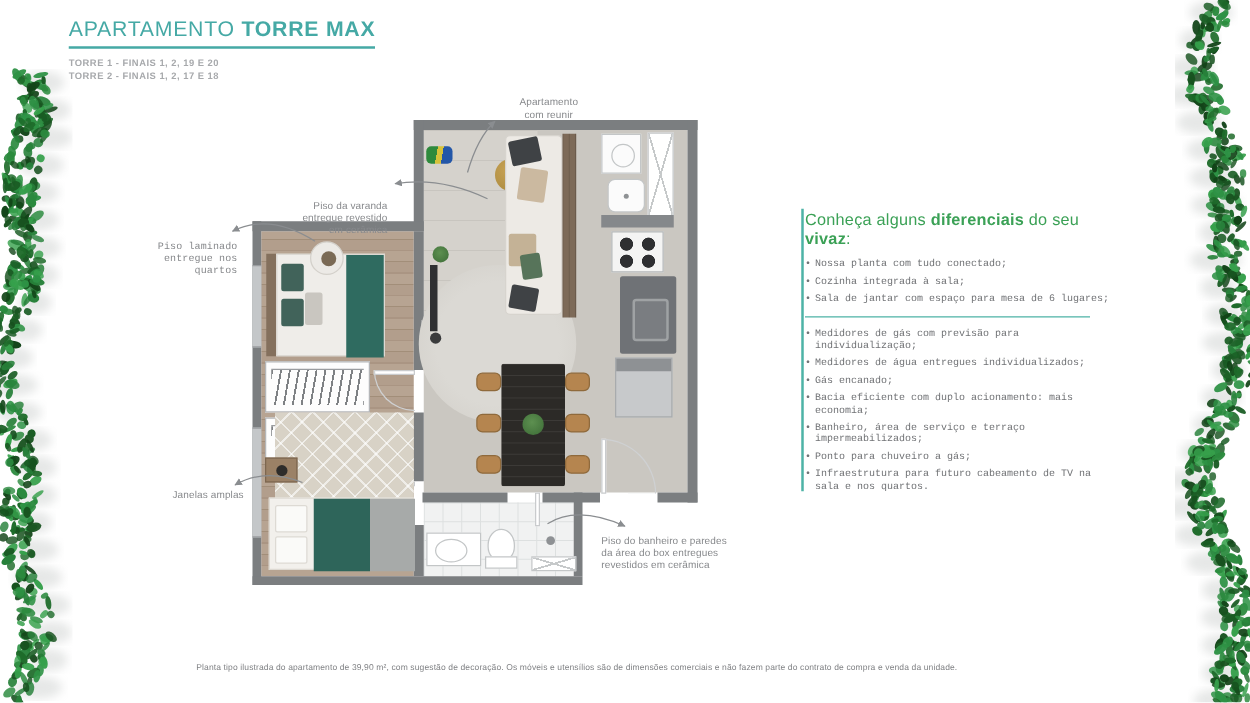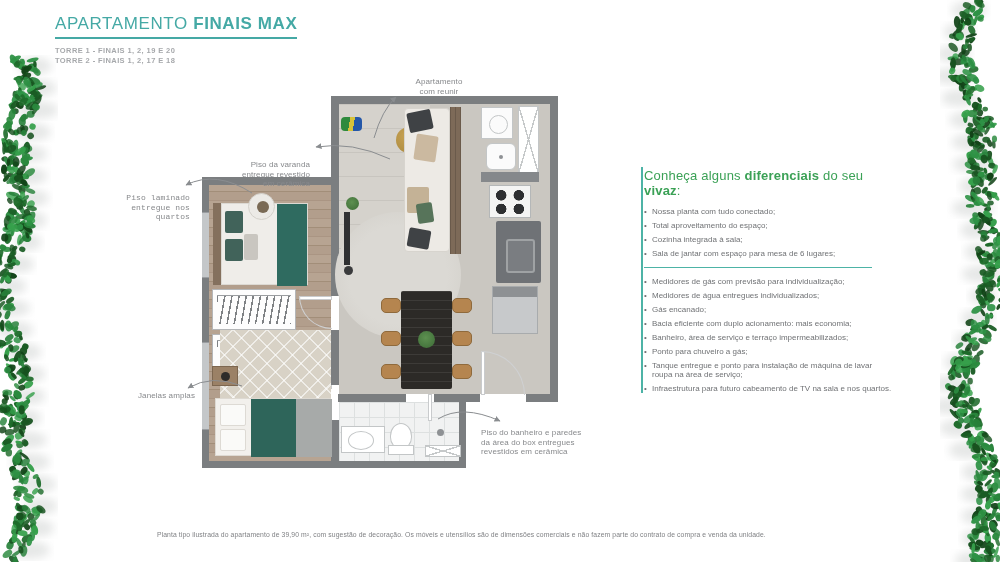--- a/index.html
+++ b/index.html
@@ -106,21 +106,21 @@
   .ann.right{text-align:right;}
 
   
   .panel-line{position:absolute;left:641px;top:167px;width:2px;height:226px;background:#4db3a6;}
   .panel{position:absolute;left:644px;top:168px;width:250px;}
   .panel h2{margin:0;font-size:13px;font-weight:400;color:#3ba156;letter-spacing:.2px;}
   .panel h2 b{font-weight:700;}
   ul.feat{list-style:none;margin:9px 0 0 0;padding:0;}
   ul.feat li{
     font-size:8px;color:#707275;line-height:9.5px;margin-bottom:4.5px;
-    padding-left:8px;position:relative;max-width:242px;
+    padding-left:8px;position:relative;max-width:242px;font-family:Liberation Mono, monospace;
   }
   ul.feat li::before{content:"•";position:absolute;left:0;top:0;color:#707275;}
   .divider{width:228px;height:1px;background:#4db3a6;margin:8px 0 9px 0;}
 
   
   .disclaimer{position:absolute;left:157px;top:531px;font-size:6.8px;color:#808285;letter-spacing:.1px;}
 
   svg.overlay{position:absolute;left:0;top:0;pointer-events:none;}
 </style>
 </head>
@@ -1084,21 +1084,21 @@
     <ellipse cx="59.68923430499662" cy="240.15705310467493" rx="4.18686556880682" ry="3.0857837922339257" transform="rotate(93 59.68923430499662 240.15705310467493)" fill="#36a04b" opacity="0.94"></ellipse>
     <ellipse cx="19.41074617715545" cy="28.429643643288706" rx="5.145576978822041" ry="2.6058138852034762" transform="rotate(117 19.41074617715545 28.429643643288706)" fill="#17521f" opacity="0.96"></ellipse>
     <ellipse cx="44.22672383850656" cy="528.3884832926042" rx="4.766713667831716" ry="2.328176331859164" transform="rotate(6 44.22672383850656 528.3884832926042)" fill="#1e6b2a" opacity="0.97"></ellipse>
     <ellipse cx="14.043175460153643" cy="400.75732440443585" rx="5.131038011205866" ry="2.603650498857559" transform="rotate(132 14.043175460153643 400.75732440443585)" fill="#17521f" opacity="0.93"></ellipse>
     <ellipse cx="44.18174202990352" cy="159.06354148549192" rx="4.352920056112539" ry="3.4262888440053394" transform="rotate(81 44.18174202990352 159.06354148549192)" fill="#17521f" opacity="0.94"></ellipse>
     <ellipse cx="40.15743496669072" cy="353.05055825368066" rx="3.8324131493607596" ry="2.1668426277892863" transform="rotate(146 40.15743496669072 353.05055825368066)" fill="#1a5c24" opacity="0.85"></ellipse>
     <ellipse cx="32.264306645696486" cy="77.84345821097654" rx="5.699559785285759" ry="3.6544349679976866" transform="rotate(15 32.264306645696486 77.84345821097654)" fill="#2e9245" opacity="0.91"></ellipse>
   </svg>
 
 <div class="header">
-  <div class="title"><span>APARTAMENTO </span><b>FINAIS MAX</b></div>
+  <div class="title"><span>APARTAMENTO </span><b>TORRE MAX</b></div>
   <div class="subtitle">
     <div>TORRE 1 - FINAIS 1, 2, 19 E 20</div>
     <div>TORRE 2 - FINAIS 1, 2, 17 E 18</div>
   </div>
 </div>
 
 <div class="plan">
 
   <div class="floor-living"></div>
   <div class="floor-varanda"></div>
@@ -1243,30 +1243,28 @@
   <div>Piso do banheiro e paredes</div>
   <div>da área do box entregues</div>
   <div>revestidos em cerâmica</div>
 </div>
 
 <div class="panel-line"></div>
 <div class="panel">
   <h2><span>Conheça alguns </span><b>diferenciais</b><span> do seu </span><b>vivaz</b><span>:</span></h2>
   <ul class="feat">
     <li>Nossa planta com tudo conectado;</li>
-    <li>Total aproveitamento do espaço;</li>
     <li>Cozinha integrada à sala;</li>
     <li>Sala de jantar com espaço para mesa de 6 lugares;</li>
   </ul>
   <div class="divider"></div>
   <ul class="feat">
     <li>Medidores de gás com previsão para individualização;</li>
     <li>Medidores de água entregues individualizados;</li>
     <li>Gás encanado;</li>
     <li>Bacia eficiente com duplo acionamento: mais economia;</li>
     <li>Banheiro, área de serviço e terraço impermeabilizados;</li>
     <li>Ponto para chuveiro a gás;</li>
-    <li>Tanque entregue e ponto para instalação de máquina de lavar roupa na área de serviço;</li>
     <li>Infraestrutura para futuro cabeamento de TV na sala e nos quartos.</li>
   </ul>
 </div>
 
 <div class="disclaimer">Planta tipo ilustrada do apartamento de 39,90 m², com sugestão de decoração. Os móveis e utensílios são de dimensões comerciais e não fazem parte do contrato de compra e venda da unidade.</div>
 
 </body></html>

